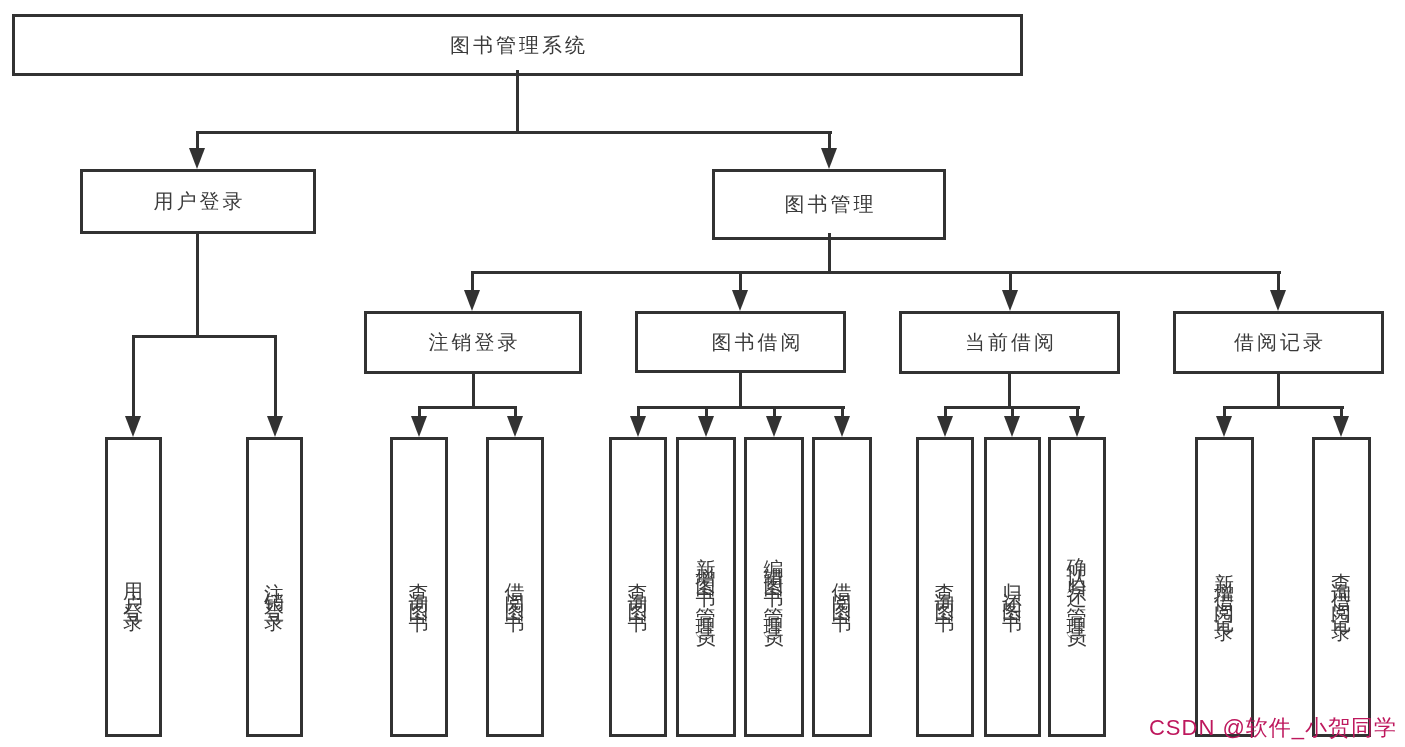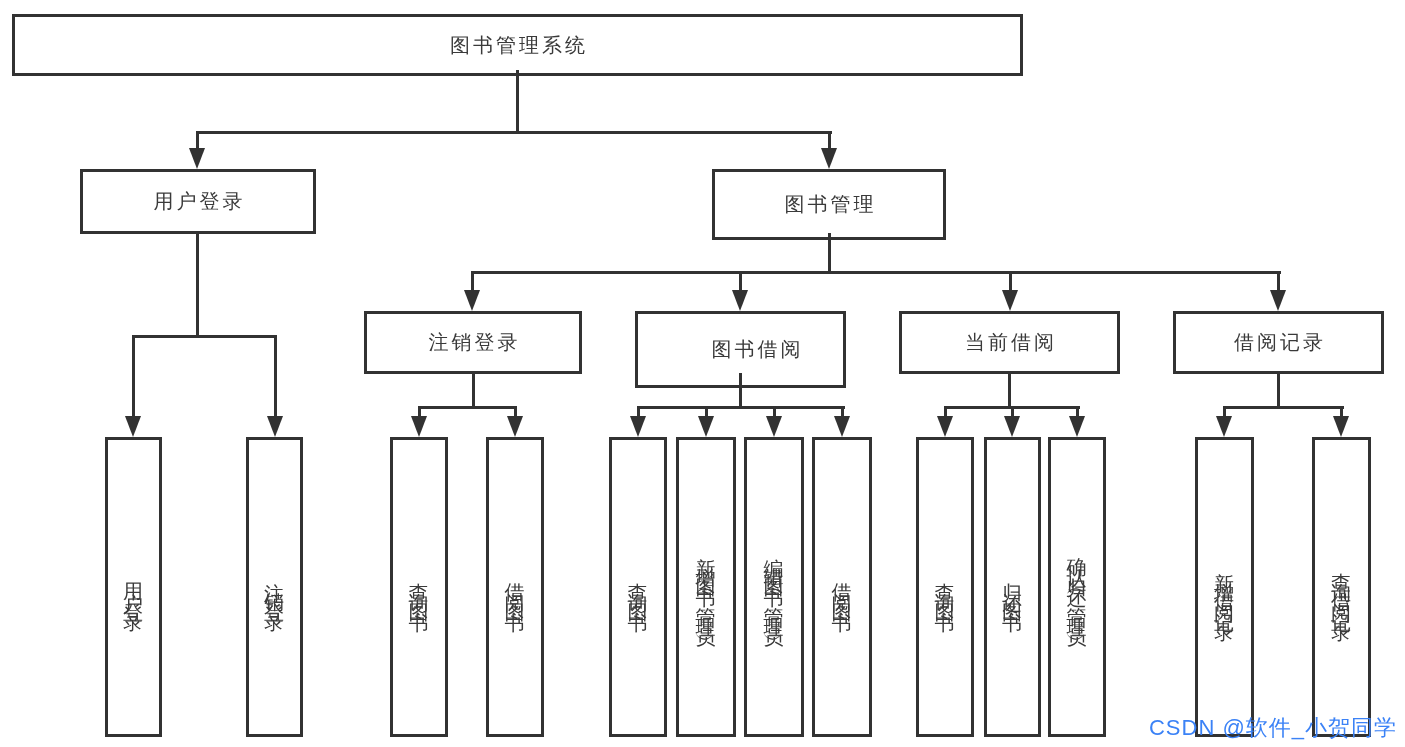--- a/index.html
+++ b/index.html
@@ -19,21 +19,21 @@
   }
   .vl{position:absolute;width:3px;background:#323232;}
   .hl{position:absolute;height:3px;background:#323232;}
   .arr{
     position:absolute;width:0;height:0;
     border-left:8px solid transparent;border-right:8px solid transparent;
     border-top:21px solid #323232;
   }
   .watermark{
     position:absolute;right:8px;bottom:4px;
-    color:#3b82f6;font-size:22px;letter-spacing:1px;white-space:nowrap;
+    color:#be185d;font-size:22px;letter-spacing:1px;white-space:nowrap;
   }
 </style>
 </head>
 <body>
 
 <div class="stage">
 
   <div class="box" style="left:12px;top:14px;width:1011px;height:62px;">
     <span class="htext">图书管理系统</span>
   </div>
@@ -41,21 +41,21 @@
   <div class="box" style="left:80px;top:169px;width:236px;height:65px;">
     <span class="htext">用户登录</span>
   </div>
   <div class="box" style="left:712px;top:169px;width:234px;height:71px;">
     <span class="htext">图书管理</span>
   </div>
 
   <div class="box" style="left:364px;top:311px;width:218px;height:63px;">
     <span class="htext">注销登录</span>
   </div>
-  <div class="box" style="left:635px;top:311px;width:211px;height:77px;padding-left:31px;">
+  <div class="box" style="left:635px;top:311px;width:211px;height:62px;padding-left:31px;">
     <span class="htext">图书借阅</span>
   </div>
   <div class="box" style="left:1173px;top:311px;width:211px;height:63px;">
     <span class="htext">借阅记录</span>
   </div>
   <div class="box" style="left:899px;top:311px;width:221px;height:63px;">
     <span class="htext">当前借阅</span>
   </div>
 
   <div class="box" style="left:105px;top:437px;width:57px;height:300px;">

